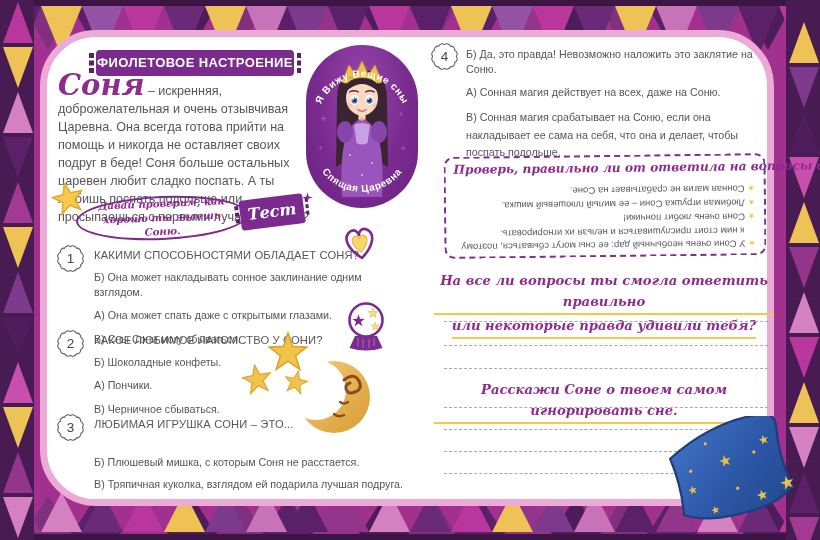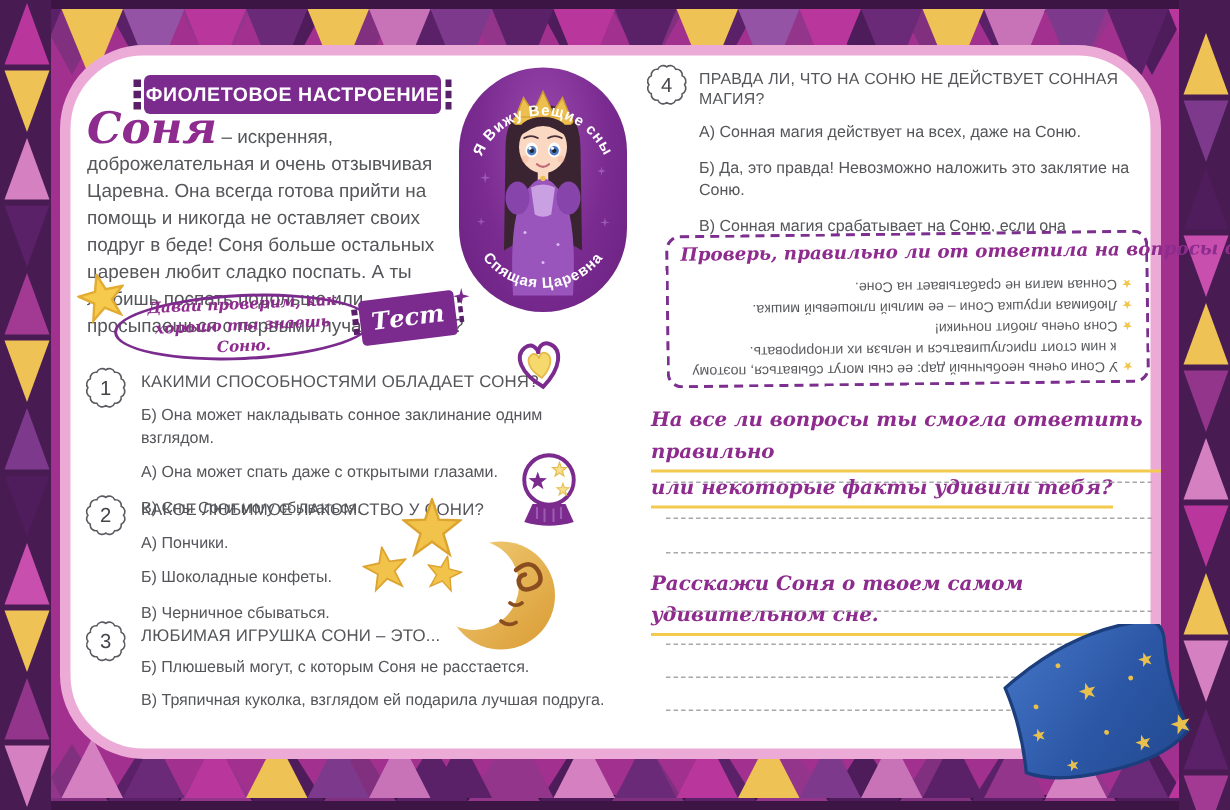--- a/index.html
+++ b/index.html
@@ -50,21 +50,21 @@
   .cap-text{font-family:"Liberation Sans",sans-serif;font-weight:700;font-size:10px;fill:#fff;
         letter-spacing:.6px;}
   .akey{position:absolute;left:444px;top:155px;width:322px;height:102px;border:2px dashed #7d2f90;
         border-radius:10px;background:#fff;transform:rotate(-.7deg);padding:4px 8px;
         box-sizing:border-box;}
   .akey-head{font-size:12.2px;line-height:1.25;white-space:nowrap;}
   .akey-flip{position:absolute;left:9px;right:9px;bottom:4px;transform:rotate(180deg);}
   .ak-item{font-size:9.5px;color:#5a5b5e;line-height:1.33;margin-bottom:1.5px;
         padding-left:11px;text-indent:-11px;}
   .ak-star{color:#f0c64d;font-size:8px;margin-right:3px;}
-  .centerprompt{position:absolute;left:434px;width:340px;text-align:left;font-size:13.2px;
+  .centerprompt{position:absolute;left:434px;width:340px;text-align:center;font-size:13.2px;
         line-height:1.6;}
   .yline{border-bottom:2.5px solid #f3c94e;padding-bottom:1px;display:inline-block;}
   .wline{position:absolute;height:0;border-top:1.6px dashed #a7a7ac;}
   .pillow{position:absolute;left:662px;top:416px;width:134px;height:108px;z-index:6;}
 </style>
 </head>
 <body>
 
 <svg width="0" height="0" style="position:absolute" aria-hidden="true">
   <defs>
@@ -274,47 +274,46 @@
   </div>
 
   <div class="qbadge" style="left:56px;top:329px">
     <svg viewBox="0 0 30 30">
         <path d="M15.00 2.70 A3.95 3.95 0 0 1 21.15 4.35 A3.95 3.95 0 0 1 25.65 8.85 A3.95 3.95 0 0 1 27.30 15.00 A3.95 3.95 0 0 1 25.65 21.15 A3.95 3.95 0 0 1 21.15 25.65 A3.95 3.95 0 0 1 15.00 27.30 A3.95 3.95 0 0 1 8.85 25.65 A3.95 3.95 0 0 1 4.35 21.15 A3.95 3.95 0 0 1 2.70 15.00 A3.95 3.95 0 0 1 4.35 8.85 A3.95 3.95 0 0 1 8.85 4.35 A3.95 3.95 0 0 1 15.00 2.70 Z" fill="#fff" stroke="#5a5a60" stroke-width="1.1"></path>
       </svg>
       <span class="num">2</span>
   </div>
   <div class="qblock" style="left:94px;top:333px;width:300px">
     <div class="qtext">КАКОЕ ЛЮБИМОЕ ЛАКОМСТВО У СОНИ?</div>
+    <div class="opt">Б) Шоколадные конфеты.</div>
     <div class="opt">А) Пончики.</div>
-    <div class="opt">Б) Шоколадные конфеты.</div>
     <div class="opt">В) Черничное сбываться.</div>
   </div>
 
   <div class="qbadge" style="left:56px;top:413px">
     <svg viewBox="0 0 30 30">
         <path d="M15.00 2.70 A3.95 3.95 0 0 1 21.15 4.35 A3.95 3.95 0 0 1 25.65 8.85 A3.95 3.95 0 0 1 27.30 15.00 A3.95 3.95 0 0 1 25.65 21.15 A3.95 3.95 0 0 1 21.15 25.65 A3.95 3.95 0 0 1 15.00 27.30 A3.95 3.95 0 0 1 8.85 25.65 A3.95 3.95 0 0 1 4.35 21.15 A3.95 3.95 0 0 1 2.70 15.00 A3.95 3.95 0 0 1 4.35 8.85 A3.95 3.95 0 0 1 8.85 4.35 A3.95 3.95 0 0 1 15.00 2.70 Z" fill="#fff" stroke="#5a5a60" stroke-width="1.1"></path>
       </svg>
       <span class="num">3</span>
   </div>
   <div class="qblock" style="left:94px;top:417px;width:312px">
-    <div class="qtext" style="margin-bottom:7px">ЛЮБИМАЯ ИГРУШКА СОНИ – ЭТО...</div>
-    <div class="opt" style="margin-bottom:7px">Б) Плюшевый могут, с которым Соня не расстается.</div>
+    <div class="qtext" style="margin-bottom:24px">ЛЮБИМАЯ ИГРУШКА СОНИ – ЭТО...</div>
+    <div class="opt" style="margin-bottom:7px">Б) Плюшевый мишка, с которым Соня не расстается.</div>
     <div class="opt" style="margin-bottom:0">В) Тряпичная куколка, взглядом ей подарила лучшая подруга.</div>
   </div>
 
   <div class="qbadge" style="left:430px;top:42px">
     <svg viewBox="0 0 30 30">
         <path d="M15.00 2.70 A3.95 3.95 0 0 1 21.15 4.35 A3.95 3.95 0 0 1 25.65 8.85 A3.95 3.95 0 0 1 27.30 15.00 A3.95 3.95 0 0 1 25.65 21.15 A3.95 3.95 0 0 1 21.15 25.65 A3.95 3.95 0 0 1 15.00 27.30 A3.95 3.95 0 0 1 8.85 25.65 A3.95 3.95 0 0 1 4.35 21.15 A3.95 3.95 0 0 1 2.70 15.00 A3.95 3.95 0 0 1 4.35 8.85 A3.95 3.95 0 0 1 8.85 4.35 A3.95 3.95 0 0 1 15.00 2.70 Z" fill="#fff" stroke="#5a5a60" stroke-width="1.1"></path>
       </svg>
       <span class="num">4</span>
   </div>
   <div class="qblock" style="left:466px;top:47px;width:312px">
-    <div class="qtext" style="font-size:10.6px">ПРАВДА ЛИ, ЧТО НА СОНЮ НЕ ДЕЙСТВУЕТ СОННАЯ МАГИЯ?</div>
+    <div class="opt">Б) Да, это правда! Невозможно наложить это заклятие на Соню.</div>
     <div class="opt">А) Сонная магия действует на всех, даже на Соню.</div>
-    <div class="opt">Б) Да, это правда! Невозможно наложить это заклятие на Соню.</div>
     <div class="opt" style="line-height:1.65">В) Сонная магия срабатывает на Соню, если она накладывает ее сама на себя, что она и делает, чтобы поспать подольше.</div>
   </div>
 
   <svg class="doodle" style="left:342px;top:224px;width:36px;height:38px" viewBox="0 0 36 38">
     <g transform="rotate(-8 18 19)">
       <path d="M18 34 C 4 23 2 11 9.5 6.5 C 14.5 3.6 18 8 18 12 C 18 8 21.5 3.6 26.5 6.5 C 34 11 32 23 18 34 Z" fill="none" stroke="#7b2a8e" stroke-width="2.6"></path>
       <path d="M18 28 C 10 21.5 9 14.5 13 12 C 15.7 10.4 18 13 18 15.2 C 18 13 20.3 10.4 23 12 C 27 14.5 26 21.5 18 28 Z" fill="#f6d96d" stroke="#e5b94b" stroke-width="1.2"></path>
     </g>
   </svg>
 
@@ -359,29 +358,29 @@
     <div class="akey-flip">
       <div class="ak-item"><span class="ak-star">★</span><span>У Сони очень необычный дар: ее сны могут сбываться, поэтому к ним стоит прислушиваться и нельзя их игнорировать.</span></div>
       <div class="ak-item"><span class="ak-star">★</span><span>Соня очень любит пончики!</span></div>
       <div class="ak-item"><span class="ak-star">★</span><span>Любимая игрушка Сони – ее милый плюшевый мишка.</span></div>
       <div class="ak-item"><span class="ak-star">★</span><span>Сонная магия не срабатывает на Соне.</span></div>
     </div>
   </div>
 
   <div class="centerprompt script" style="top:270px">
     <span class="yline">На все ли вопросы ты смогла ответить правильно</span><br>
-    <span class="yline">или некоторые факты удивили тебя?</span>
+    <span class="yline">или некоторые правда удивили тебя?</span>
   </div>
 
   <div class="wline" style="left:444px;top:321px;width:324px"></div>
   <div class="wline" style="left:444px;top:345px;width:324px"></div>
   <div class="wline" style="left:444px;top:368px;width:324px"></div>
 
   <div class="centerprompt script" style="top:379px">
-    <span class="yline">Расскажи Соня о твоем самом удивительном сне.</span>
+    <span class="yline">Расскажи Соне о твоем самом игнорировать сне.</span>
   </div>
 
   <div class="wline" style="left:444px;top:407px;width:324px"></div>
   <div class="wline" style="left:444px;top:429px;width:324px"></div>
   <div class="wline" style="left:444px;top:451px;width:318px"></div>
   <div class="wline" style="left:444px;top:473px;width:260px"></div>
 
   <svg class="pillow" viewBox="0 0 134 108">
     <defs>
       <linearGradient id="pg" x1="0" y1="0" x2="1" y2="1">

